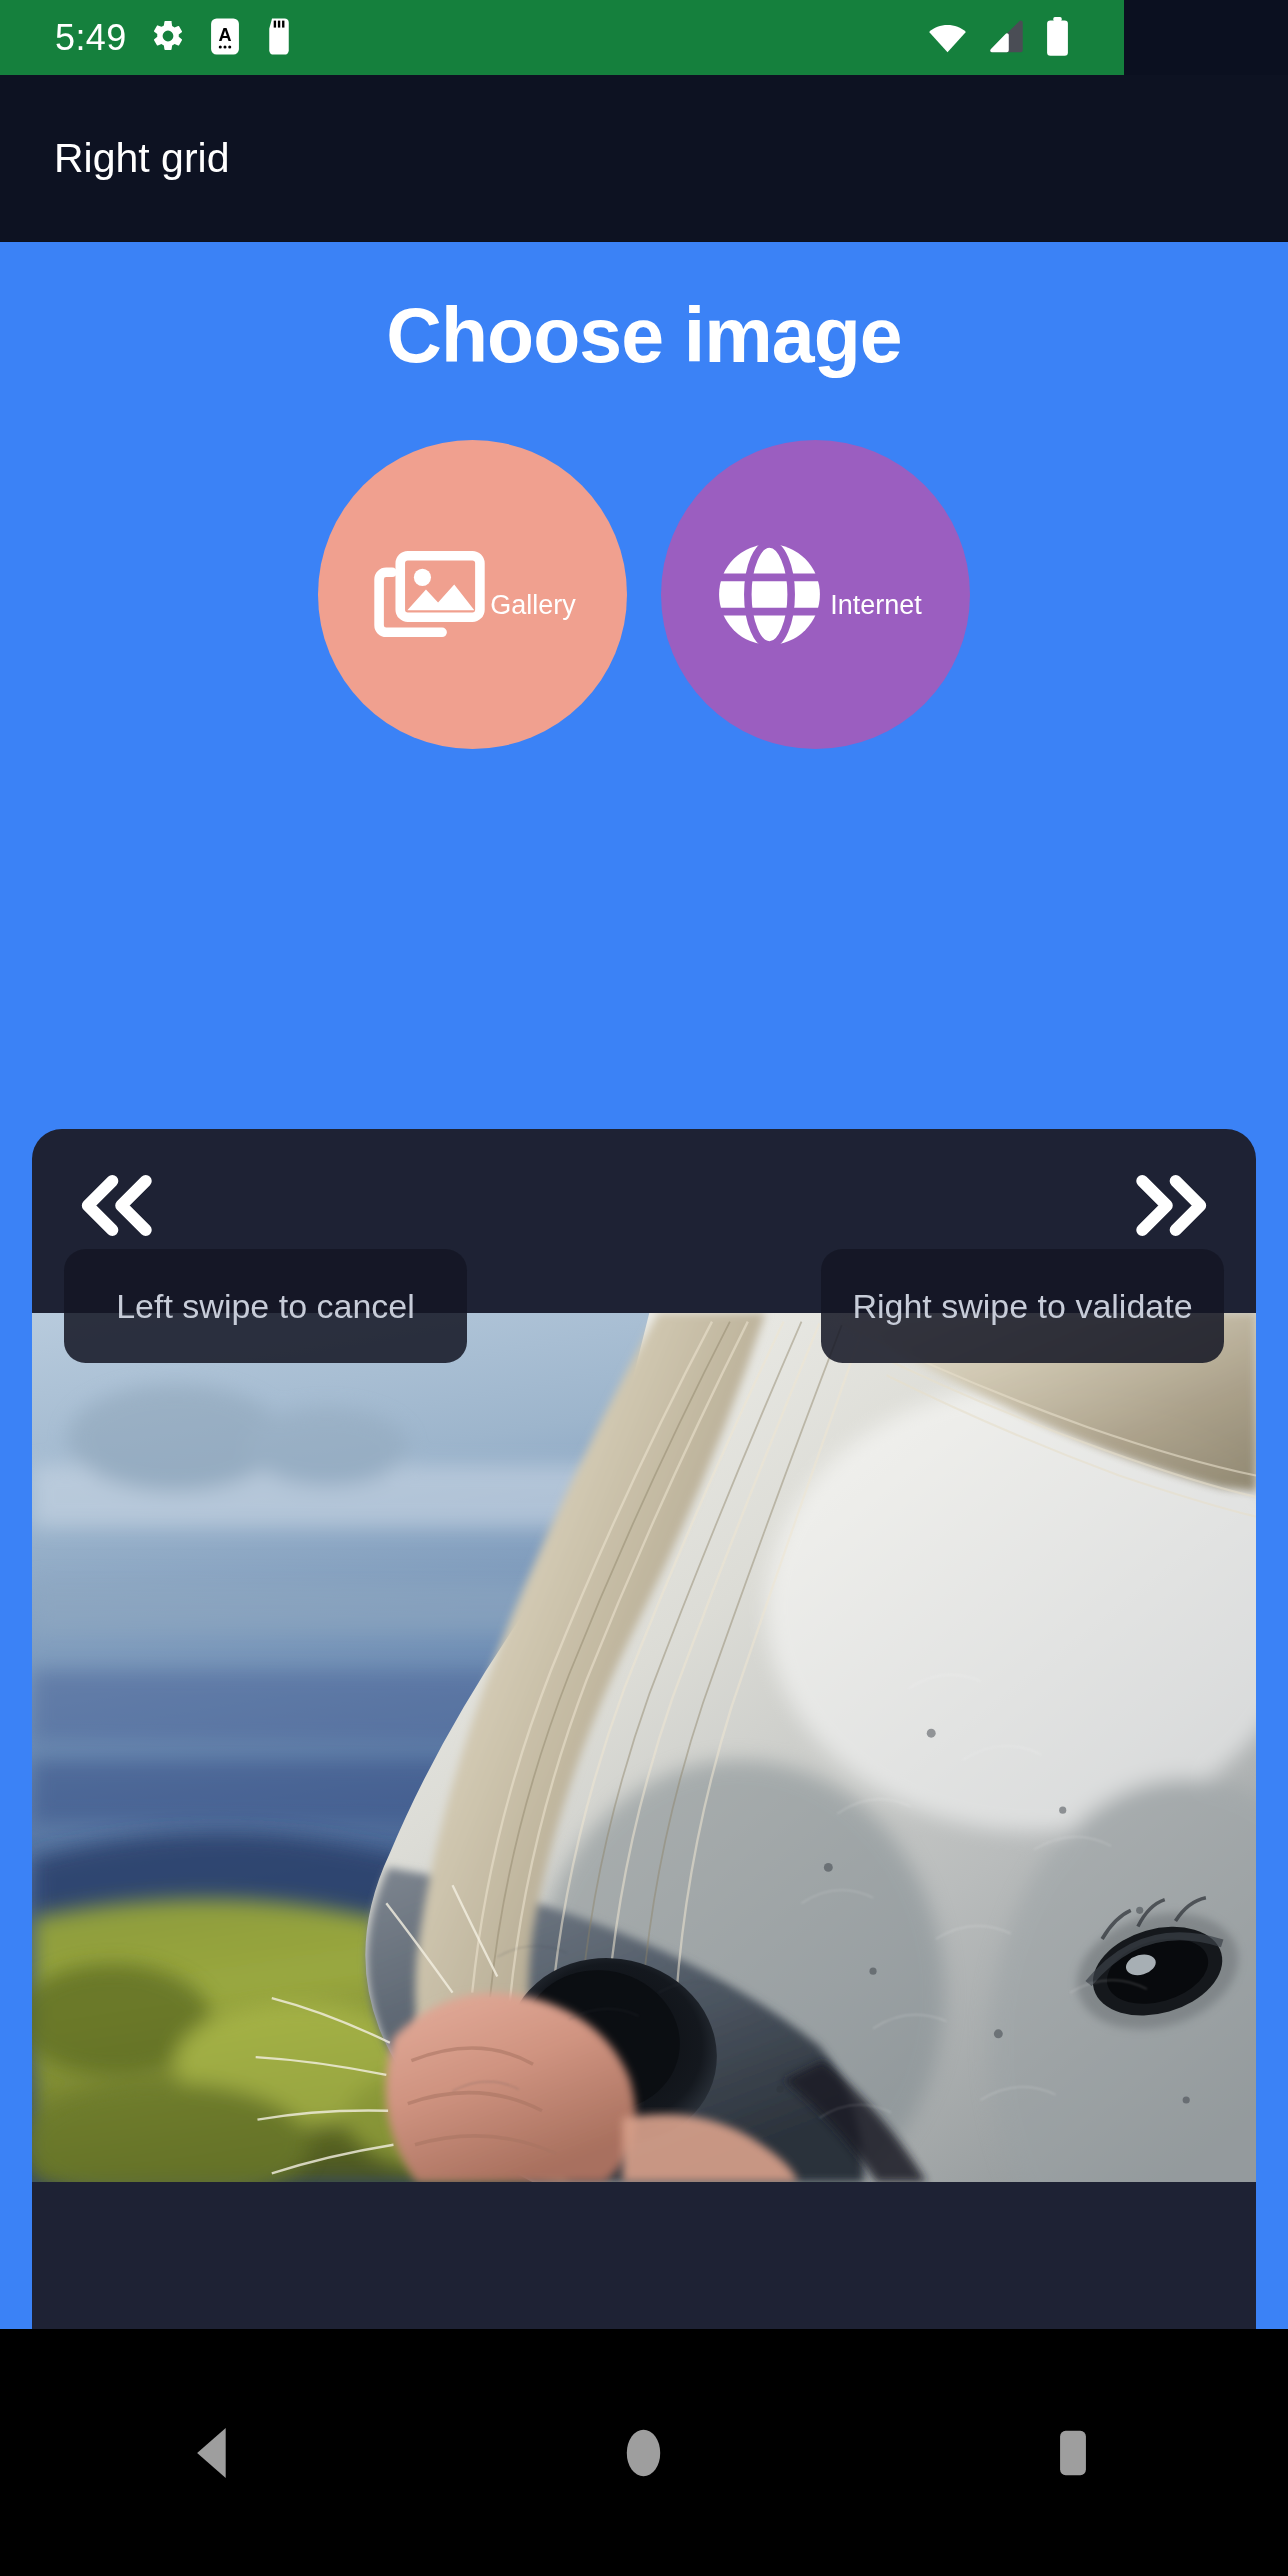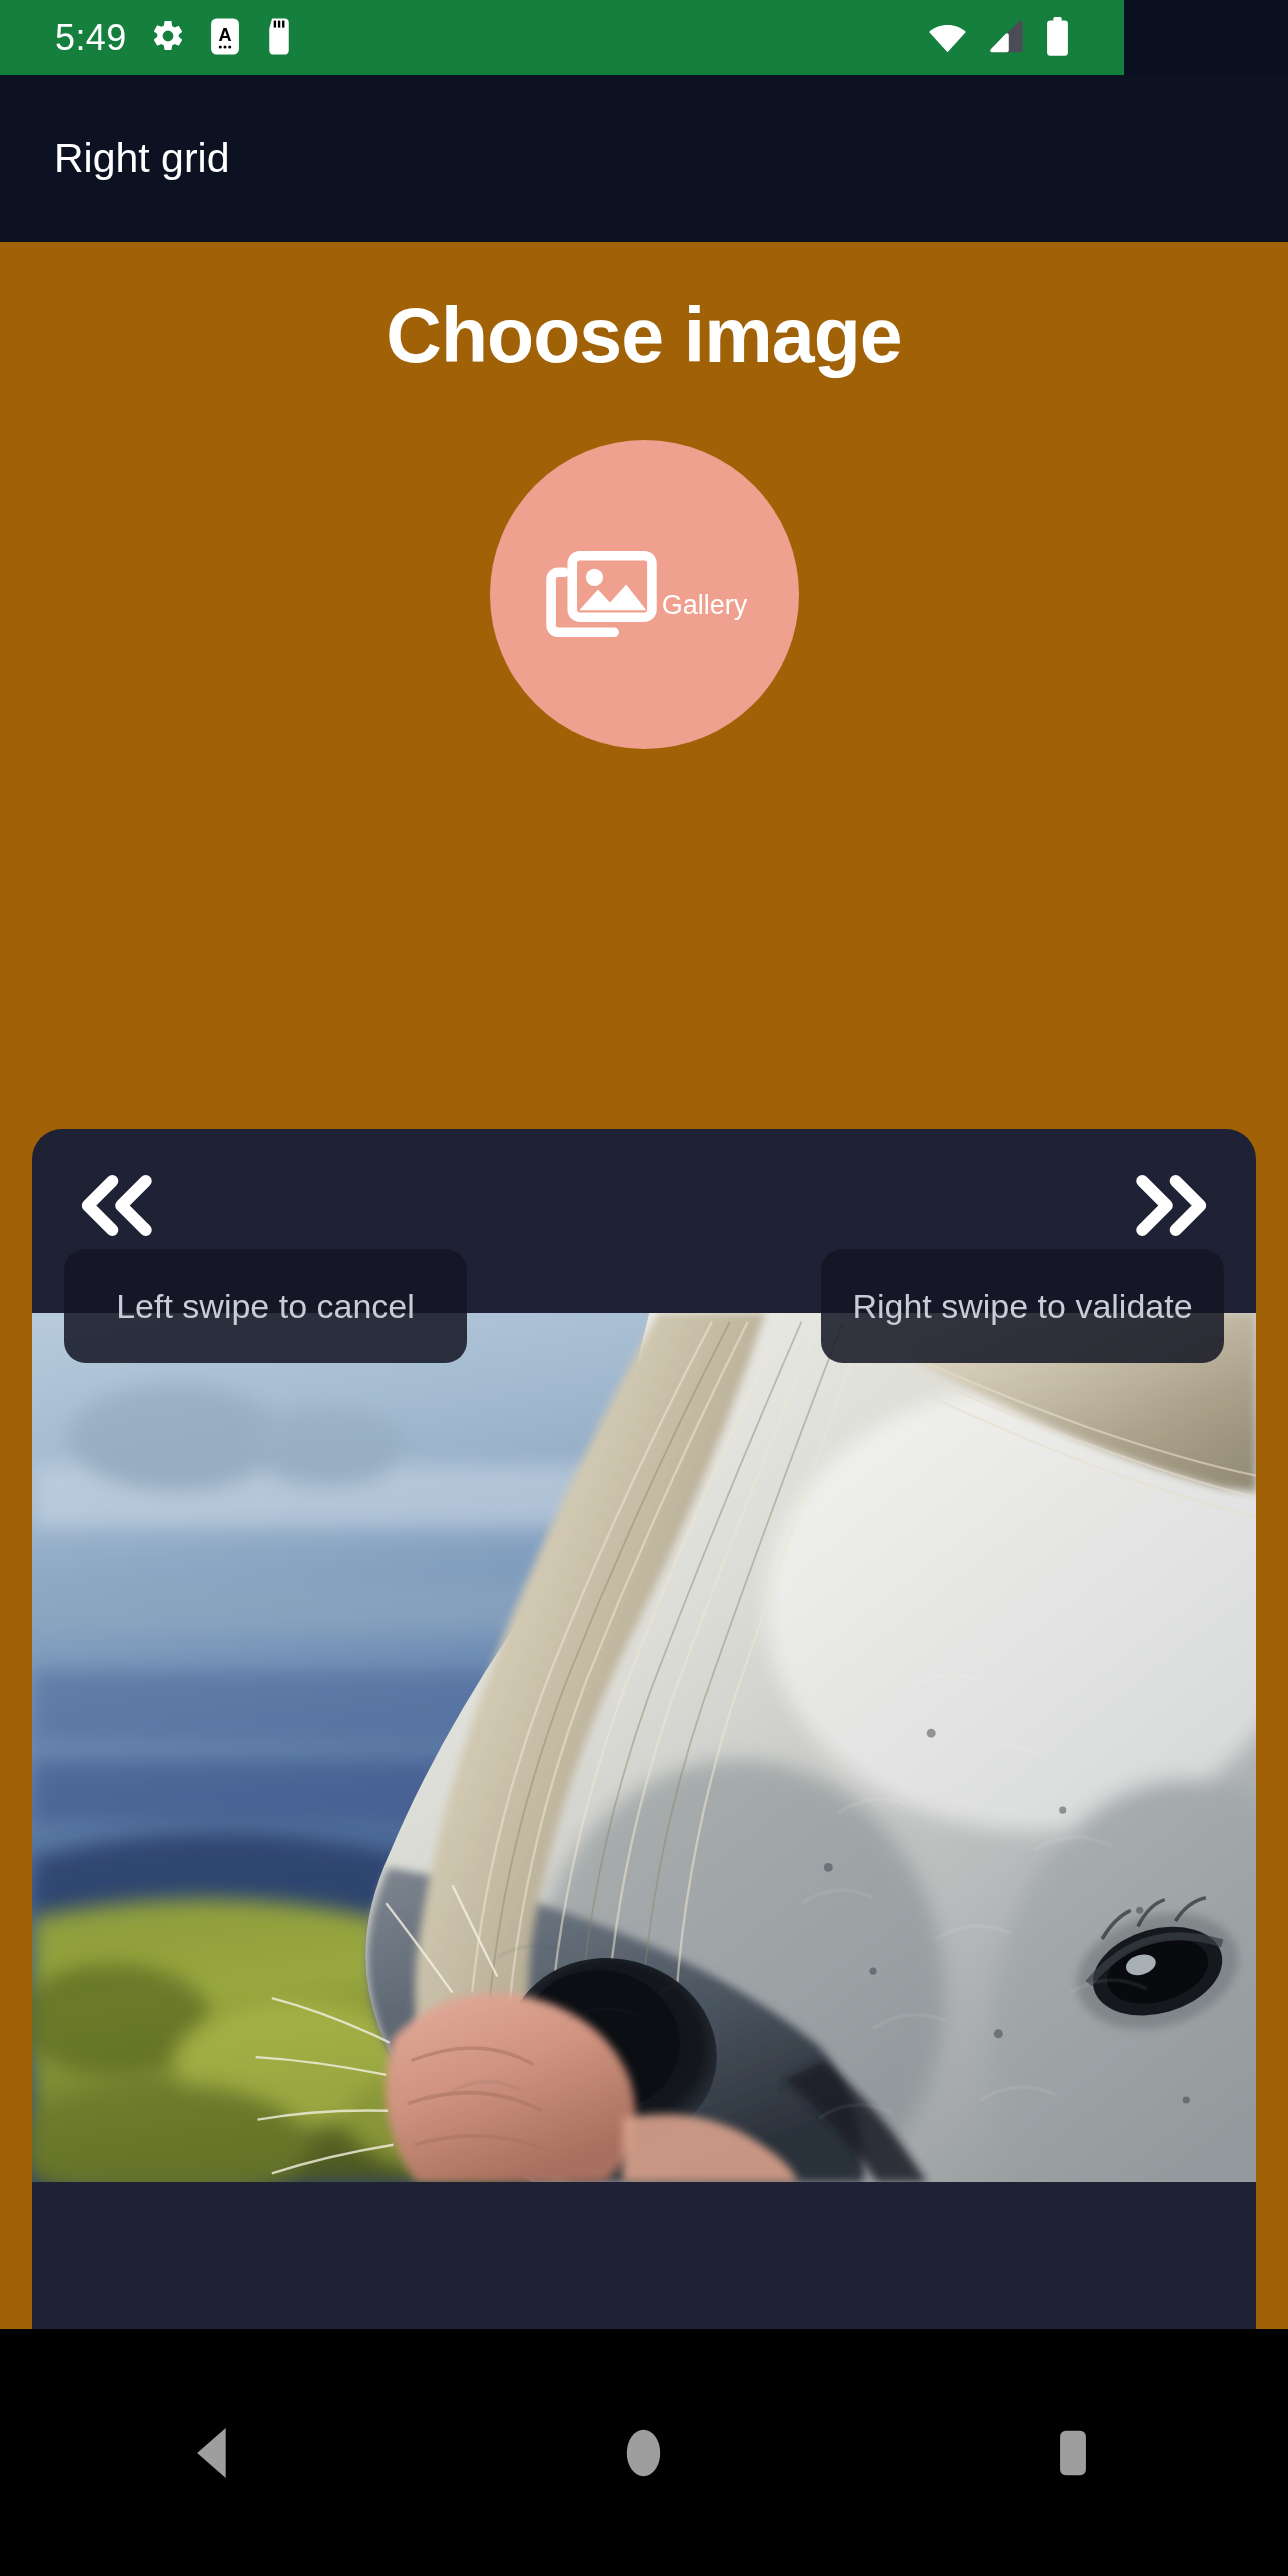--- a/index.html
+++ b/index.html
@@ -25,21 +25,21 @@
   
   #app-bar{
     position:absolute;left:0;top:75px;width:1288px;height:166px;
     background:#0d1222;display:flex;align-items:center;padding-left:54px;
   }
   #app-bar-title{color:#fff;font-size:41px;line-height:1;}
 
   
   #content{
     position:absolute;left:0;top:242px;width:1288px;height:2088px;
-    background:#a16207;
+    background:#3b82f6;
   }
   #page-heading{
     text-align:center;color:#fff;font-size:77px;font-weight:bold;
     letter-spacing:-0.9px;margin-top:55px;line-height:1;
   }
 
   
   #source-row{
     display:flex;justify-content:center;gap:34px;margin-top:66px;
   }
@@ -161,20 +161,33 @@
           <path d="M4.6 7.6H3.4A1.4 1.4 0 0 0 2 9v9.1a1.4 1.4 0 0 0 1.4 1.4h11.1"></path>
           <rect x="6.2" y="4.3" width="15.8" height="12.2" rx="1.5"></rect>
           <circle cx="10.6" cy="8.6" r="1.7" fill="#fff" stroke="none"></circle>
           <path d="M7.6 15.1 11.3 11l2.4 2.6 3.2-3.6 4 5.1z" fill="#fff" stroke="none"></path>
         </svg>
       </span>
       <span class="source-label">Gallery</span>
     </div>
 
 
+    <div class="source-btn" style="background:#9b5ec0">
+      <span class="source-icon">
+        <svg viewBox="0 0 24 24" width="121" height="121">
+          <circle cx="12" cy="12" r="10" fill="#fff"></circle>
+          <g fill="none" stroke="#9b5ec0" stroke-width="1.5">
+            <ellipse cx="12" cy="12" rx="4.3" ry="10"></ellipse>
+            <line x1="2" y1="8.6" x2="22" y2="8.6"></line>
+            <line x1="2" y1="15.4" x2="22" y2="15.4"></line>
+          </g>
+        </svg>
+      </span>
+      <span class="source-label">Internet</span>
+    </div>
   </div>
 
   <div id="swipe-card">
 
     <span class="chev" id="chev-left">
       <svg viewBox="0 0 44 34" width="98" height="77" fill="none" stroke="#fff" stroke-width="5.4" stroke-linecap="round" stroke-linejoin="round">
         <polyline points="19,6 8,17 19,28"></polyline>
         <polyline points="34,6 23,17 34,28"></polyline>
       </svg>
     </span>

